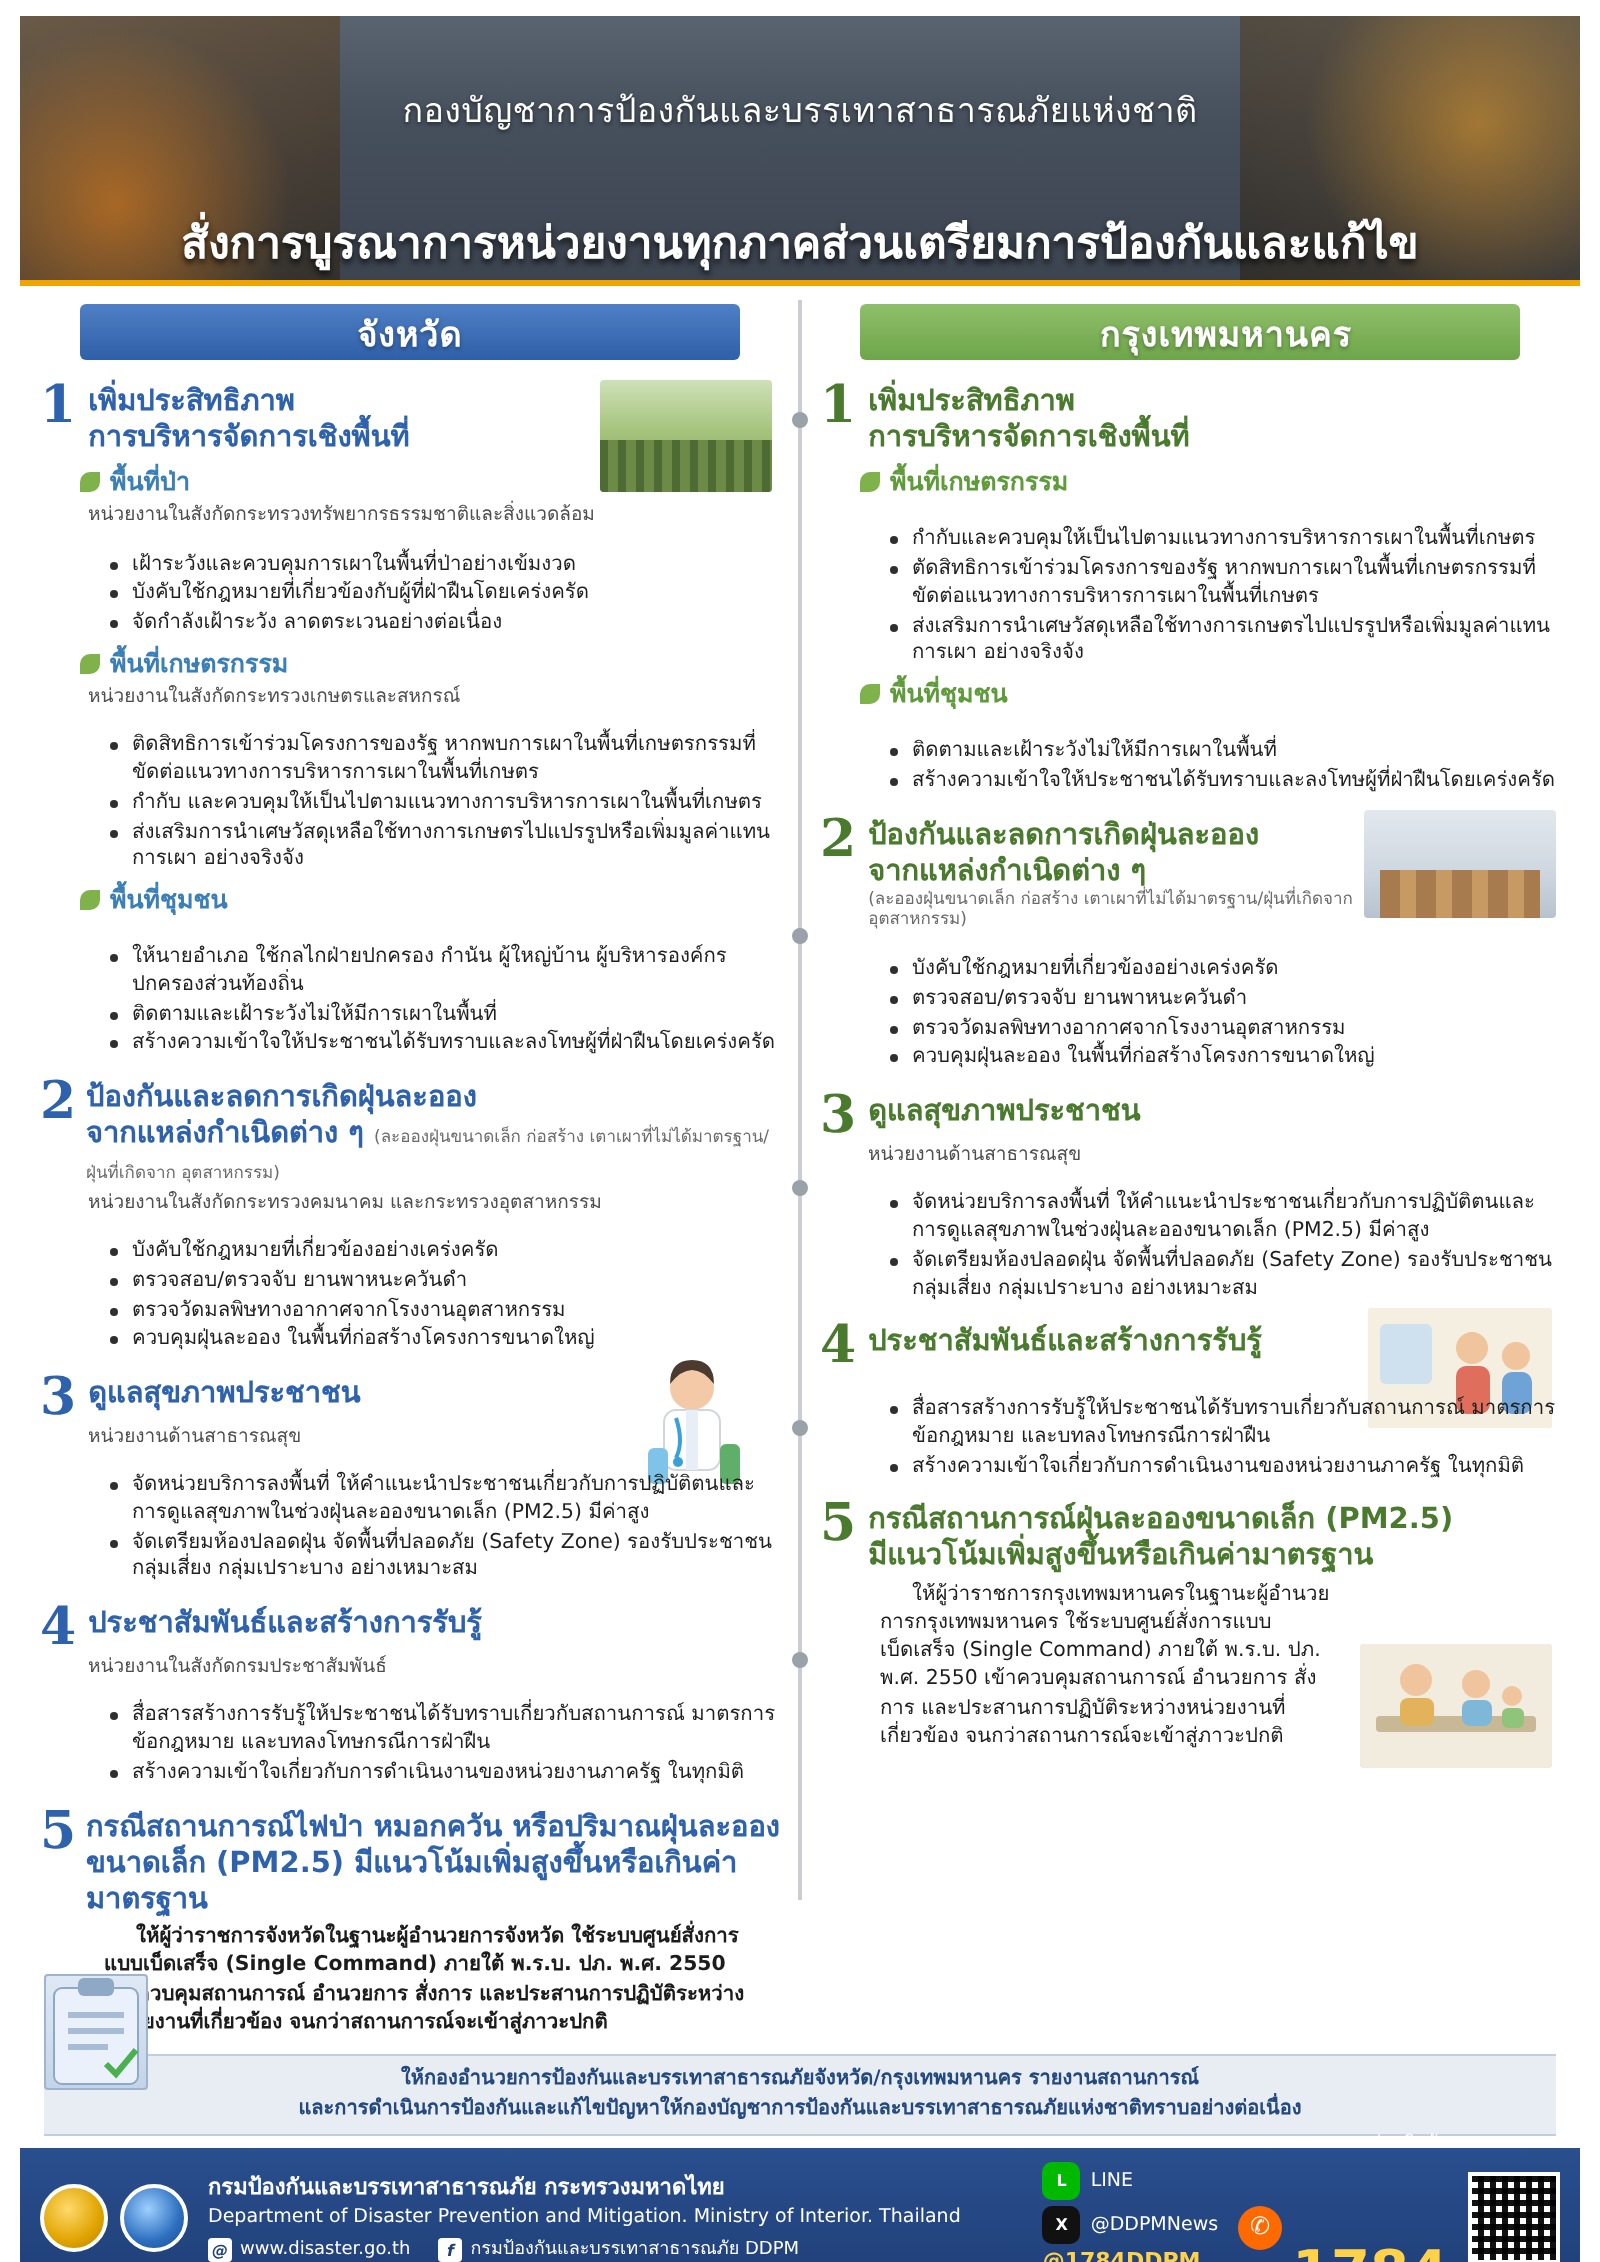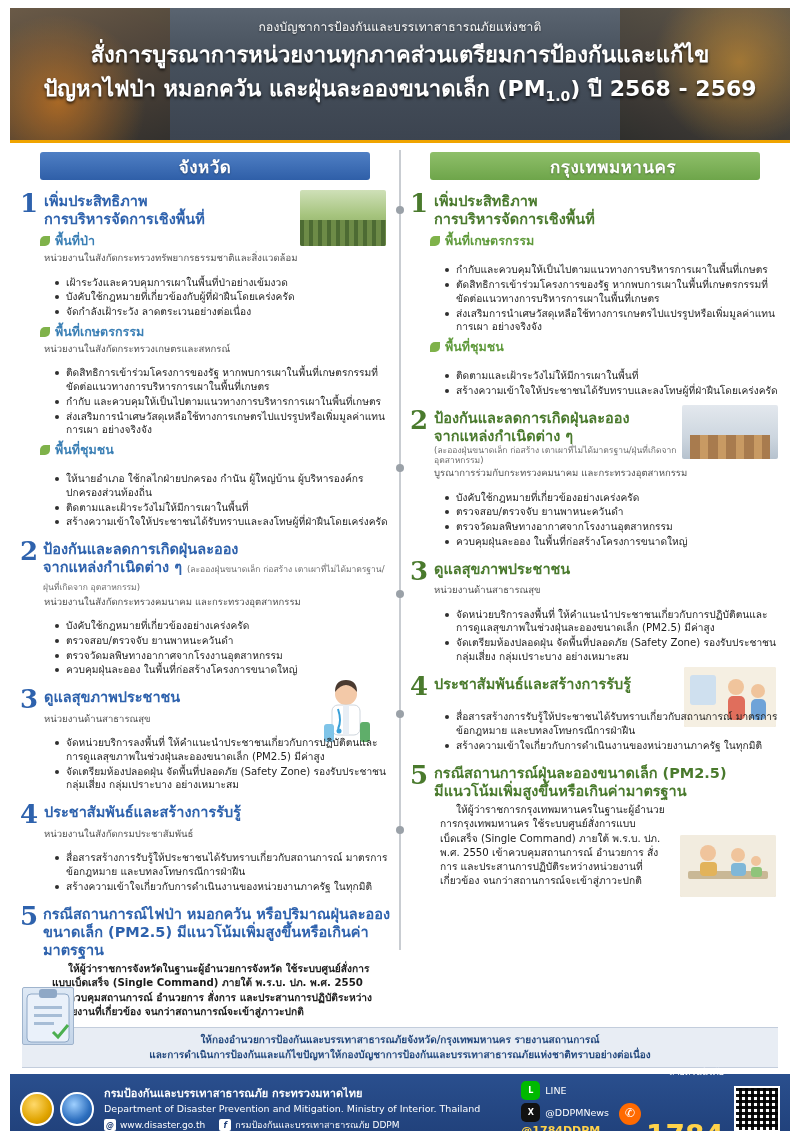--- a/index.html
+++ b/index.html
@@ -40,26 +40,27 @@
     position: absolute; right: 0; top: 0; width: 170px; height: 135px;
     background:
       radial-gradient(circle at 70% 40%, rgba(255,170,40,.5), transparent 60%),
       linear-gradient(200deg, #5f5648 0%, #443f38 60%, #2e2d2b 100%);
     opacity: .95;
   }
   .header-inner {
     position: relative; z-index: 3; text-align: center; padding-top: 9px;
   }
   .org-line {
-    color: #ffffff; font-size: 12px; letter-spacing: .2px; text-shadow: 0 1px 2px rgba(0,0,0,.6);
+    color: #ffffff; font-size: 17px; letter-spacing: .2px; text-shadow: 0 1px 2px rgba(0,0,0,.6); margin-top: 24px;
   }
   .title-line {
     color: #ffffff; font-size: 22px; font-weight: bold; line-height: 1.38;
     text-shadow: 0 2px 3px rgba(0,0,0,.75);
     padding: 4px 14px 0 14px;
+    margin-top: 36px;
   }
   .title-line .sub { font-size: 14px; vertical-align: sub; }
 
   
   .body-wrap { display: flex; position: relative; margin-top: 0; }
   .col { width: 390px; position: relative; padding: 0 4px; }
   .col-left { border-right: 0; }
   .banner {
     margin: 9px 26px 8px 26px; height: 28px; border-radius: 3px;
     display: flex; align-items: center; justify-content: center;
@@ -388,21 +389,20 @@
         <div class="item-head">
           <div class="num num-green">2</div>
           <div class="head-text head-text-green" style="max-width:250px;">
             <div>ป้องกันและลดการเกิดฝุ่นละออง</div>
             <div>
               <span>จากแหล่งกำเนิดต่าง ๆ</span>
             </div>
             <div class="head-note">(ละอองฝุ่นขนาดเล็ก ก่อสร้าง เตาเผาที่ไม่ได้มาตรฐาน/ฝุ่นที่เกิดจาก อุตสาหกรรม)</div>
           </div>
         </div>
-        <div class="agency">บูรณาการร่วมกับกระทรวงคมนาคม และกระทรวงอุตสาหกรรม</div>
         <ul class="bullets">
           <li>บังคับใช้กฎหมายที่เกี่ยวข้องอย่างเคร่งครัด</li>
           <li>ตรวจสอบ/ตรวจจับ ยานพาหนะควันดำ</li>
           <li>ตรวจวัดมลพิษทางอากาศจากโรงงานอุตสาหกรรม</li>
           <li>ควบคุมฝุ่นละออง ในพื้นที่ก่อสร้างโครงการขนาดใหญ่</li>
         </ul>
       </div>
 
       <div class="item">
         <div class="item-head">

